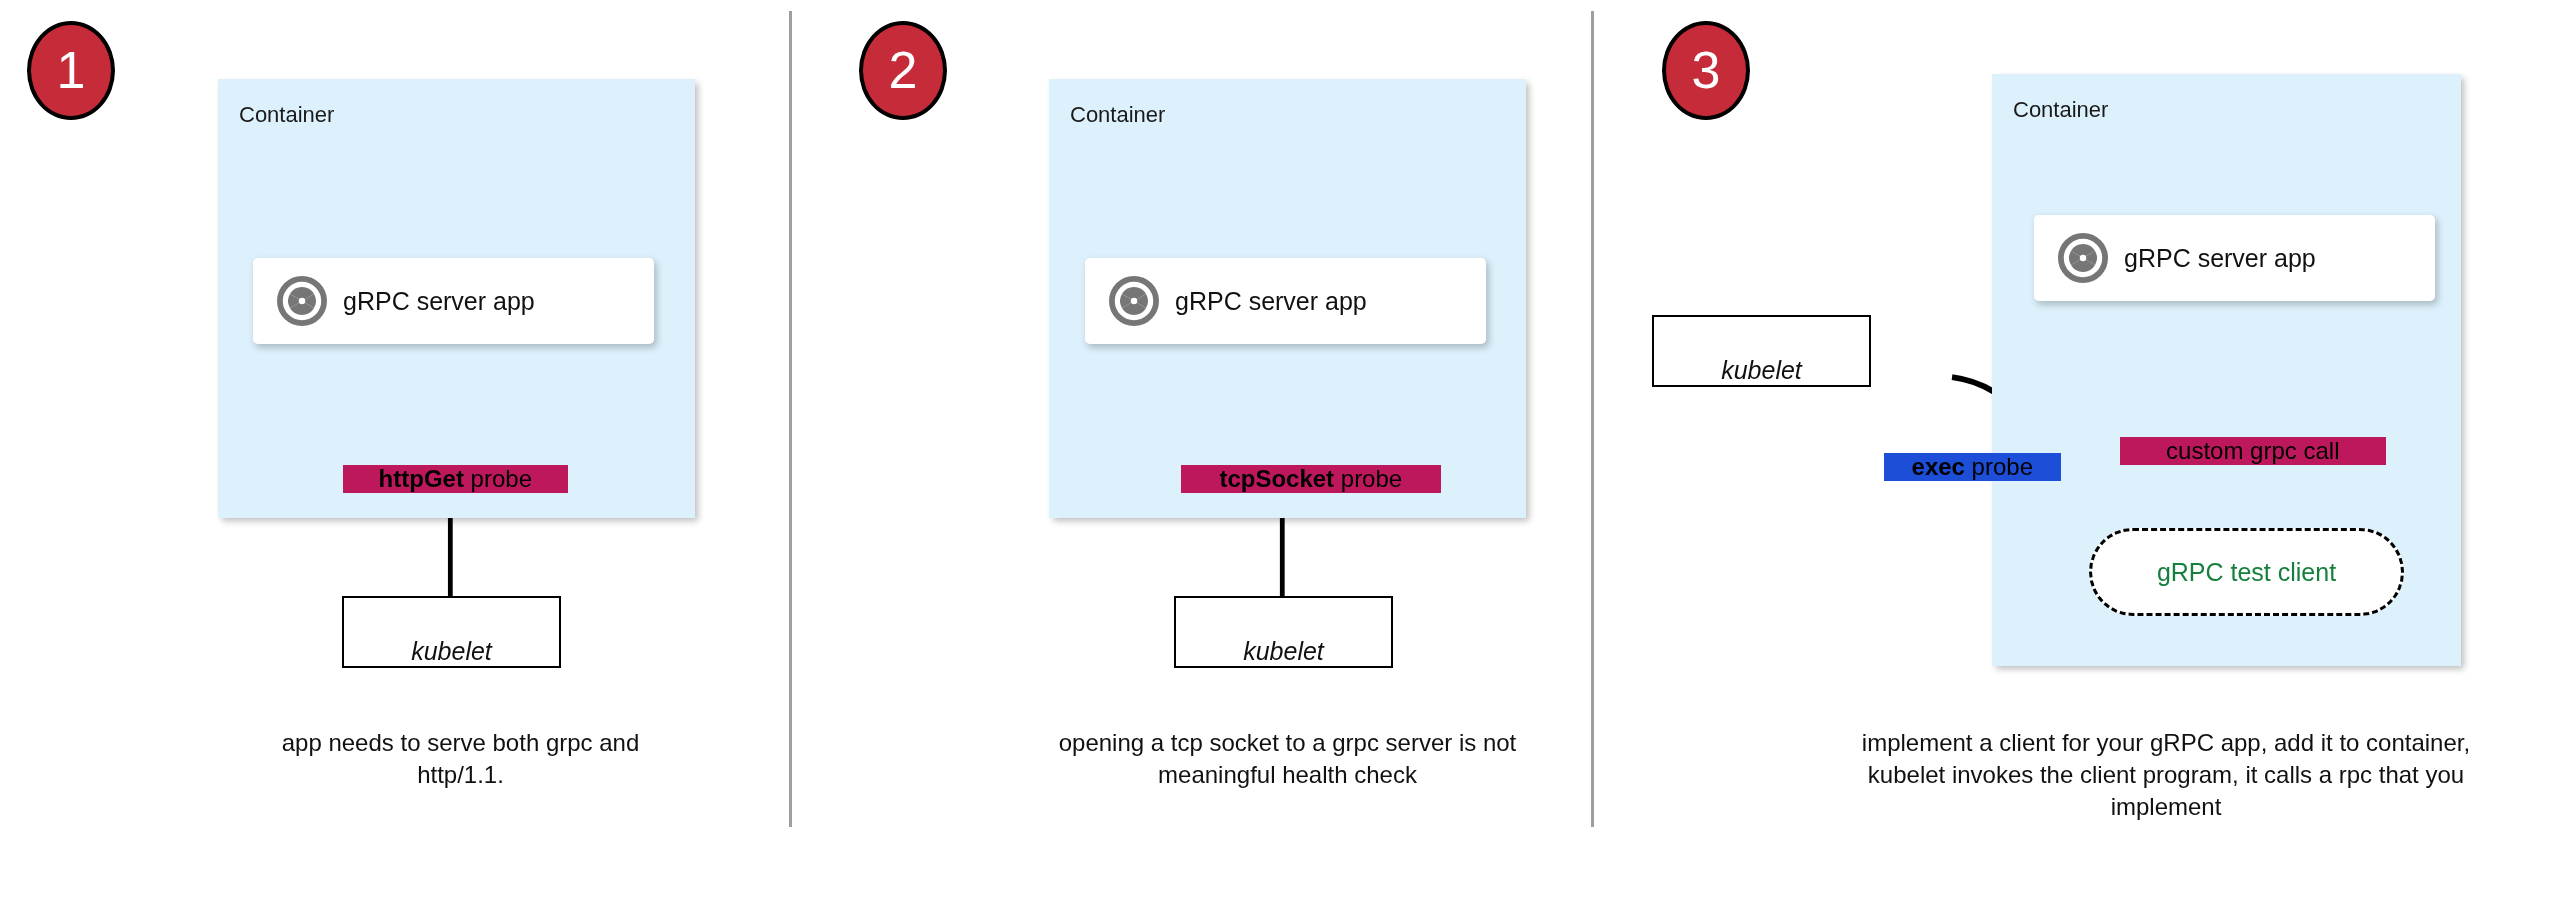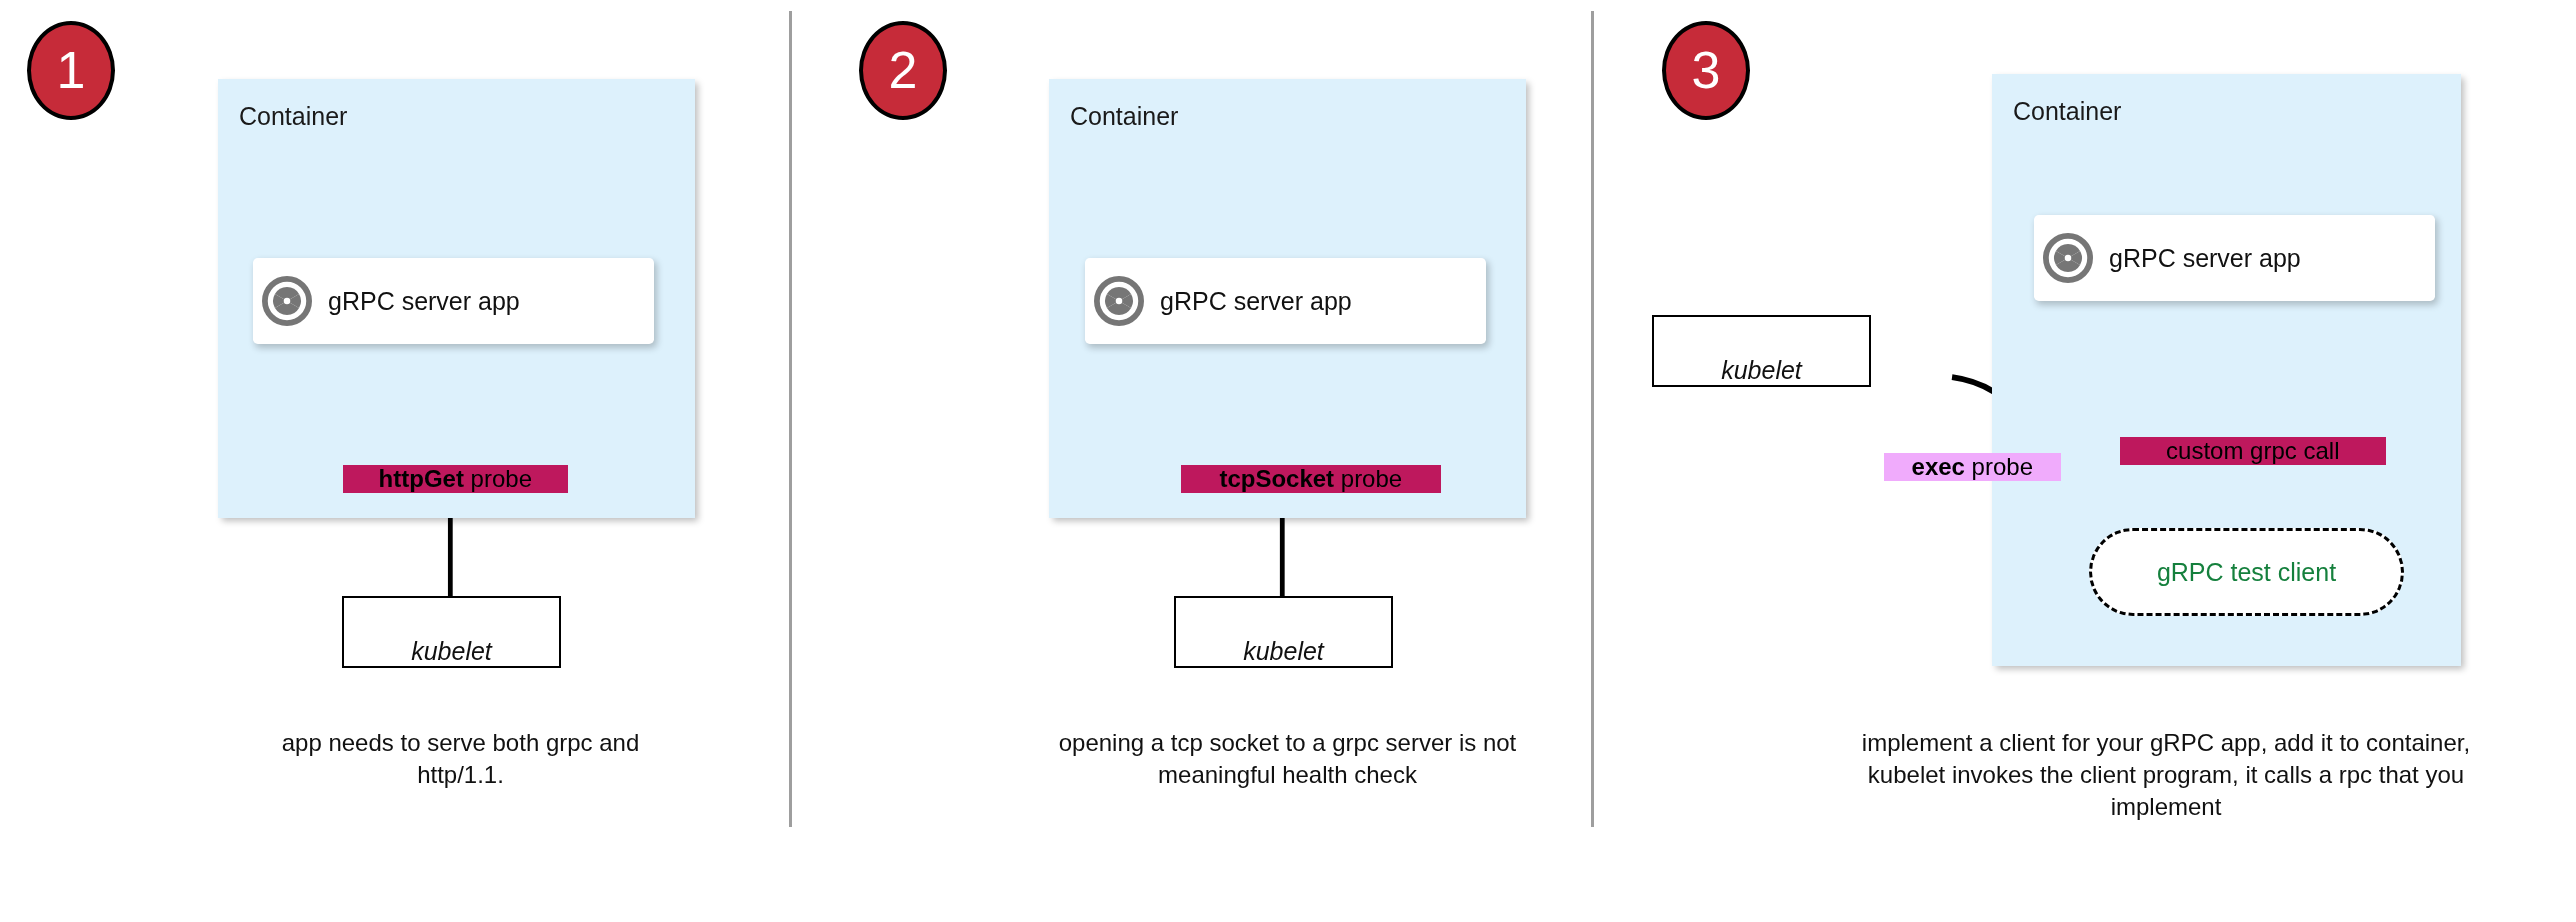--- a/index.html
+++ b/index.html
@@ -56,34 +56,34 @@
   
   .container-box {
     position: absolute;
     background: #ddf1fc;
     box-shadow: 3.8px 3.8px 6.7px rgba(0,0,0,0.26);
   }
   .container-label {
     position: absolute;
     left: 21px;
     top: 23px;
-    font-size: 25px;
+    font-size: 22px;
     color: #1a1a1a;
     white-space: nowrap;
   }
 
   
   .app-card {
     position: absolute;
     background: #ffffff;
     border-radius: 4.8px;
     box-shadow: 2.9px 3.8px 7.6px rgba(0,0,0,0.22);
     display: flex;
     align-items: center;
-    padding-left: 9px;
+    padding-left: 24px;
     box-sizing: border-box;
   }
   .app-card .app-label {
     font-size: 25px;
     color: #111111;
     margin-left: 16px;
     white-space: nowrap;
   }
   .grpc-icon { flex: 0 0 auto; display:block; }
 
@@ -125,21 +125,21 @@
   .edge-label {
     position: absolute;
     font-size: 24px;
     color: #000000;
     white-space: nowrap;
     background: transparent;
     text-align: center;
   }
   .edge-label .strong { font-weight: bold; text-align: right; }
   .edge-label.on-blue { background: #be185d; padding: 0 4.8px; }
-  .edge-label.on-white { background: #f0abfc; padding: 0 4.8px; }
+  .edge-label.on-white { background: #1d4ed8; padding: 0 4.8px; }
 
   
   .caption {
     position: absolute;
     font-size: 24px;
     line-height: 1.34;
     color: #111111;
     text-align: center;
   }
 

